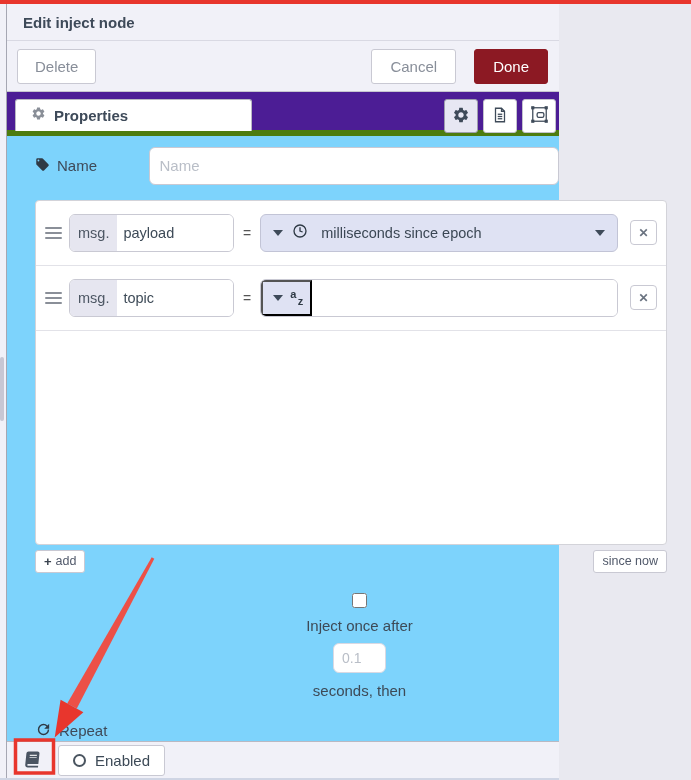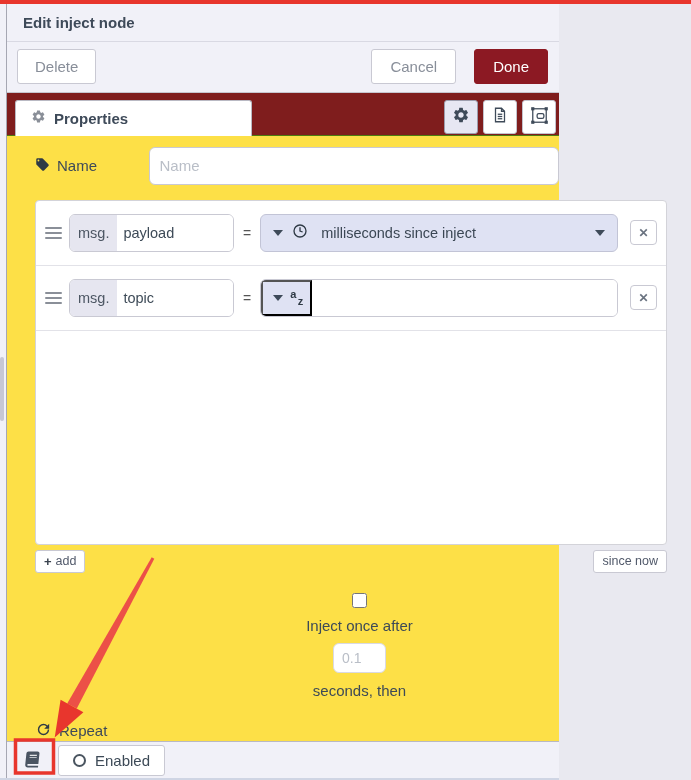--- a/index.html
+++ b/index.html
@@ -28,32 +28,32 @@
 
   
   .dlg-toolbar { height:56px; background:#f1f1f8; border-bottom:1px solid #c6c6cf; display:flex; align-items:center; padding:0 11px 0 10px; }
   .btn { font-family:"Liberation Sans",sans-serif; font-size:15px; border-radius:3px; cursor:pointer; }
   .btn-secondary { background:#fff; border:1px solid #c9c9d3; color:#888e99; padding:8px 18px; }
   .btn-delete { padding:8px 17px; }
   .btn-done { background:#8c1923; border:1px solid #8c1923; color:#fff; padding:8px 18px; margin-left:18px; }
   .toolbar-spacer { flex:1; }
 
   
-  .tab-row { height:47px; background:#7f1d1d; border-bottom:1px solid #4d7c0f; position:relative;text-decoration:underline; }
+  .tab-row { height:47px; background:#4c1d95; border-bottom:6px solid #4d7c0f; position:relative;text-decoration:underline; }
   .tab { position:absolute; left:8px; top:7px; bottom:-1px; width:237px; background:#fff;
          border:1px solid #b9b9c3; border-bottom:none; border-radius:3px 3px 0 0;
          display:flex; align-items:center; padding-left:15px; gap:8px; z-index:2; cursor:pointer; }
   .tab-label { font-size:15px; font-weight:bold; color:#3e4a59; }
   .tab-icons { position:absolute; right:3px; top:7px; display:flex; gap:5px; }
   .icon-btn { width:34px; height:34px; background:#fff; border:1px solid #c3c3cd; border-radius:3px;
               display:flex; align-items:center; justify-content:center; cursor:pointer; }
   .icon-btn.selected { background:#e7e7f3; border-color:#9e9eae; }
 
   
-  .content { flex:1; background:#fde047; padding:11px 0 0 28px; position:relative; }
+  .content { flex:1; background:#7dd3fc; padding:11px 0 0 28px; position:relative; }
 
   .name-row { display:flex; align-items:center; }
   .field-label { width:123px; display:flex; align-items:center; gap:7px; font-size:15px; color:#3e4a59; }
   .text-input { height:38px; border:1px solid #c9c9d3; border-radius:6px; padding:0 10px; font-size:15px;
                 color:#444; width:443px; outline:none; font-family:"Liberation Sans",sans-serif; }
   .text-input::placeholder { color:#b9bec7; }
 
   
   .prop-list { margin-top:15px; width:632px; height:345px; border:1px solid #d3d3d9; border-radius:4px; background:#fff; overflow:hidden; }
   .prop-row { display:flex; align-items:center; padding:13px 9px; border-bottom:1px solid #e2e2e8; }
@@ -196,21 +196,21 @@
           </span>
           <span class="eq">=</span>
           <button class="value-btn-full">
             <span class="caret"></span>
             <span>
               <svg width="16" height="16" viewBox="0 0 24 24" fill="none" stroke="#2f3a45" stroke-width="2">
                 <circle cx="12" cy="12" r="9"></circle>
                   <path d="M12 6.5V12l4 1.5"></path>
               </svg>
             </span>
-            <span class="value-label">milliseconds since inject</span>
+            <span class="value-label">milliseconds since epoch</span>
             <span class="caret"></span>
           </button>
           <button class="row-x">✕</button>
         </div>
 
         <div class="prop-row">
           <span class="drag-handle">
               <i></i>
               <i></i>
               <i></i>

